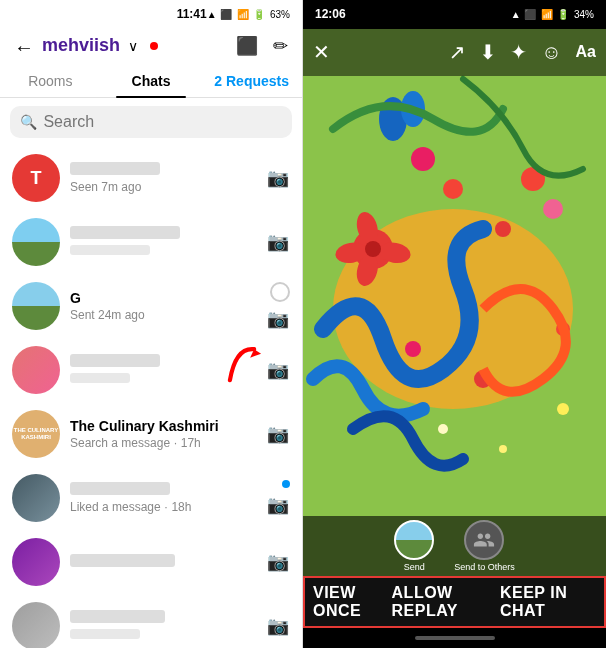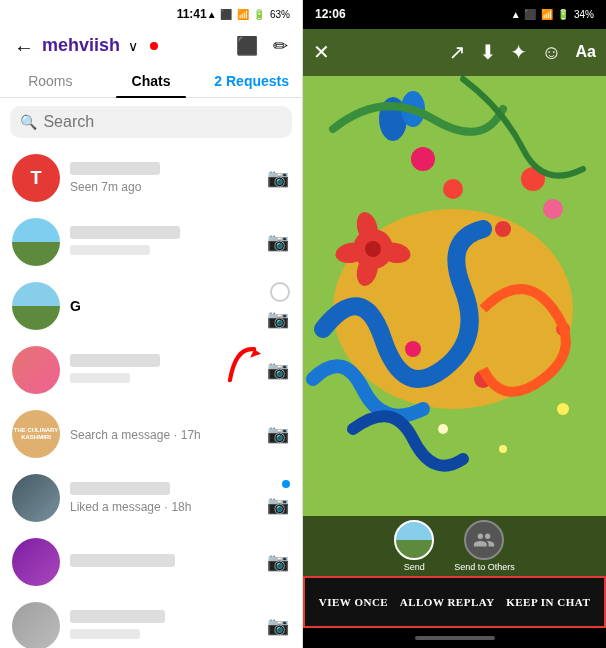--- a/index.html
+++ b/index.html
@@ -56,21 +56,21 @@
     .aa-btn { color: #fff; font-size: 16px; font-weight: 700; cursor: pointer; }
 
     .photo-view { position: absolute; top: 0; left: 0; right: 0; bottom: 0; overflow: hidden; }
 
     .bottom-options { position: absolute; bottom: 0; left: 0; right: 0; z-index: 20; }
     .send-row { height: 60px; background: rgba(0,0,0,0.6); display: flex; align-items: center; justify-content: center; gap: 20px; padding: 0 10px; }
     .send-thumb { width: 40px; height: 40px; border-radius: 50%; background: #888; border: 2px solid #fff; overflow: hidden; }
     .send-item { display: flex; flex-direction: column; align-items: center; }
 
     .replay-bar { height: 52px; background: #111; border: 2px solid #e53935; display: flex; align-items: center; justify-content: space-around; padding: 0 8px; }
-    .replay-option { font-size: 11px; font-weight: 700; color: #fff; cursor: pointer; letter-spacing: 0.5px; text-transform: uppercase; font-family: Liberation Serif, serif; }
+    .replay-option { font-size: 16px; font-weight: 700; color: #fff; cursor: pointer; letter-spacing: 0.5px; text-transform: uppercase; }
     .replay-option.active { color: #fff; font-weight: 900; }
 
     .home-indicator { height: 20px; background: #000; display: flex; align-items: center; justify-content: center; }
     .home-bar { width: 80px; height: 4px; background: #555; border-radius: 2px; }
 
     
     .av-landscape { background: linear-gradient(180deg, #7ecef0 50%, #5d8a3c 50%); }
     .av-food { background: #e0b070; display: flex; align-items: center; justify-content: center; font-size: 8px; color: #fff; text-align: center; font-weight: 700; }
 
     .painting-svg { position: absolute; top: 0; left: 0; width: 100%; height: 100%; }
@@ -142,20 +142,21 @@
       </div>
       <div class="chat-right">
         <span class="camera-icon">📷</span>
       </div>
     </div>
 
     <div class="chat-item">
       <div class="avatar" style="background:linear-gradient(180deg,#87ceeb 50%,#5d8a3c 50%);"></div>
       <div class="chat-info">
         <div class="chat-name">G</div>
+        <div class="chat-sub">Sent 24m ago</div>
       </div>
       <div class="chat-right">
         <div class="circle-outline"></div>
         <span class="camera-icon">📷</span>
       </div>
     </div>
 
     <div class="chat-item" style="position:relative;">
       <div class="avatar" style="background:linear-gradient(135deg,#e57373,#f06292);"></div>
       <div class="chat-info">
@@ -174,20 +175,21 @@
         <svg width="50" height="50" viewBox="0 0 60 60">
           <path d="M10,45 Q30,10 50,20" stroke="red" stroke-width="5" fill="none" stroke-linecap="round"></path>
           <polygon points="50,20 42,28 56,28" fill="red"></polygon>
         </svg>
       </div>
     </div>
 
     <div class="chat-item">
       <div class="avatar av-food" style="font-size:6px;line-height:1.1;">THE CULINARY<br>KASHMIRI</div>
       <div class="chat-info">
+        <div class="chat-name">The Culinary Kashmiri</div>
         <div class="chat-sub">Search a message · 17h</div>
       </div>
       <div class="chat-right">
         <span class="camera-icon">📷</span>
       </div>
     </div>
 
     <div class="chat-item">
       <div class="avatar" style="background:linear-gradient(135deg,#455a64,#78909c);"></div>
       <div class="chat-info">

